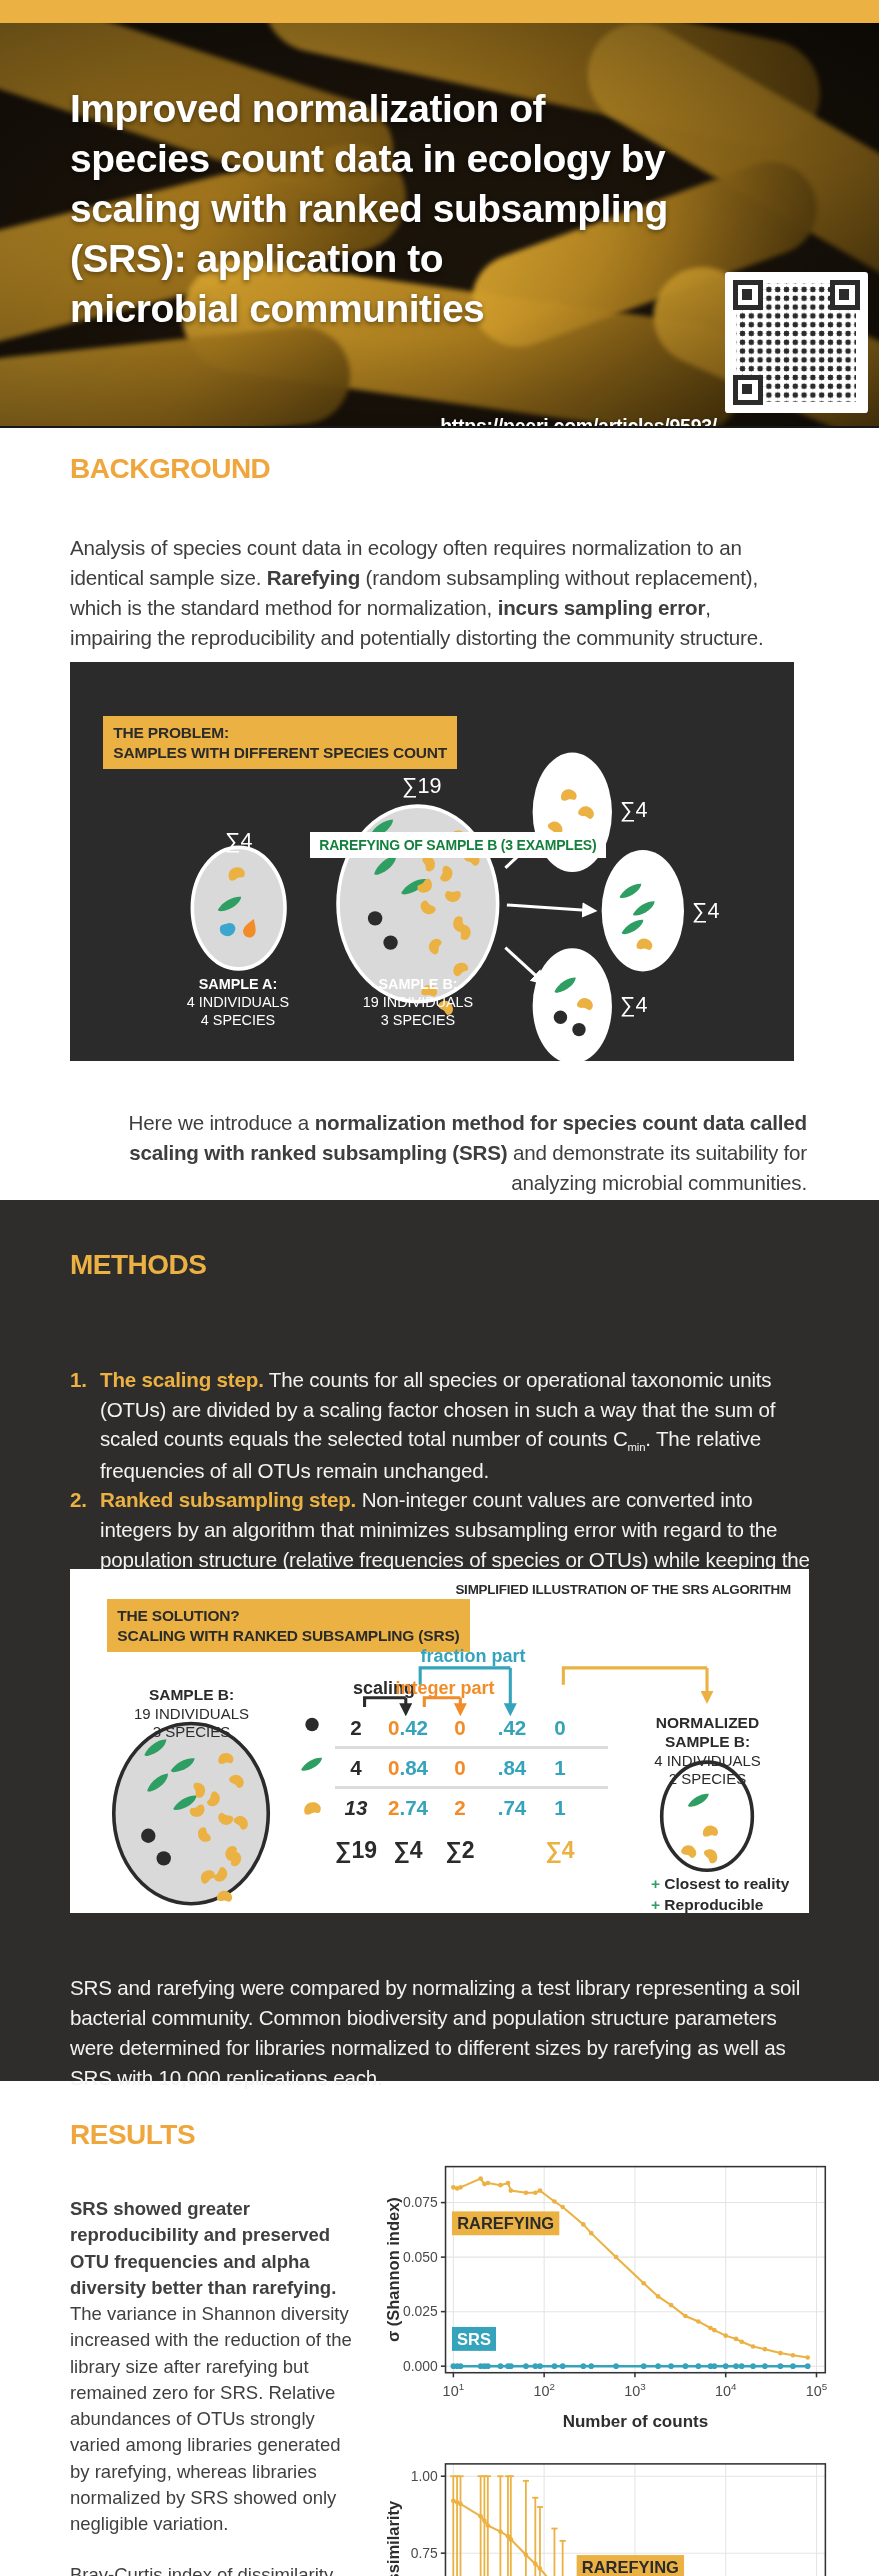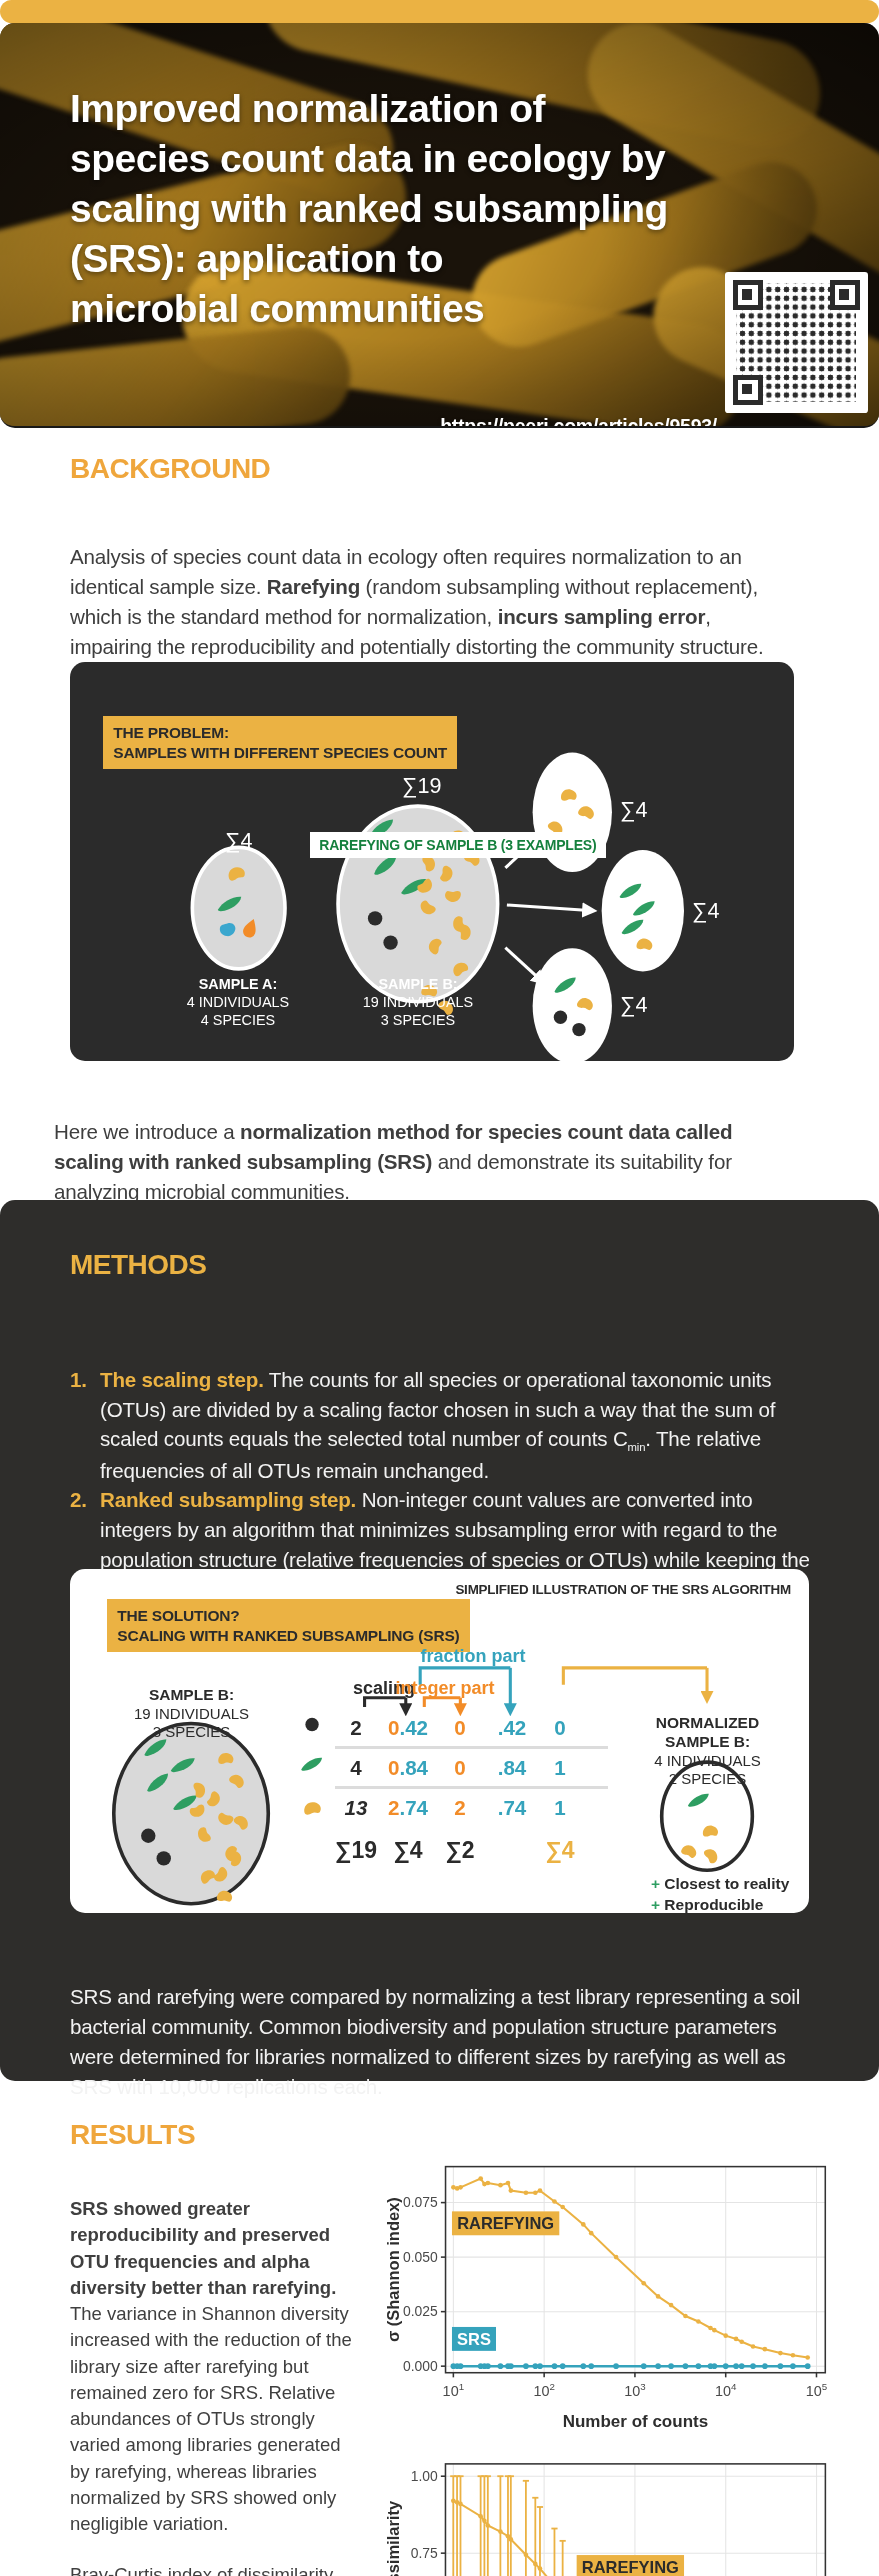--- a/index.html
+++ b/index.html
@@ -2,21 +2,21 @@
 <html style="--gold: #EBB243; --heading-gold: #EFA63C; --teal: #35A3BC; --orange: #F28C28; --green: #2E9E62; --dark: #2B2B2B; --band: #2E2D2B; --body: #3E3E3E; --fgray: #A8A8A8;font-size:8.2px"><head>
 <meta charset="utf-8">
 <style>
   :root{
     --gold:#EBB243; --heading-gold:#EFA63C; --teal:#35A3BC; --orange:#F28C28;
     --green:#2E9E62; --dark:#2B2B2B; --band:#2E2D2B; --body:#3E3E3E; --fgray:#A8A8A8;
   }
   *{margin:0;padding:0;box-sizing:border-box;}
   body{background:#777;font-family:"Liberation Sans",sans-serif;}
   #page{position:relative;width:879px;height:3366px;background:#ffffff;overflow:hidden;margin:0 auto;}
-  .abs{position:absolute;border-radius:15px;}
+  .abs{position:absolute;}
   .b{font-weight:700;}
   .acc{color:var(--gold);font-weight:700;}
   sub{font-size:0.55em;vertical-align:-0.45em;}
 
   
   #topbar{left:0;top:0;width:879px;height:23px;background:var(--gold);}
   #header{left:0;top:23px;width:879px;height:405px;background:#1a130a;overflow:hidden;border-bottom:2.6px solid #181818;}
   .rod{position:absolute;border-radius:103px;filter:blur(2.6px);opacity:.95;
        background:linear-gradient(135deg,#d9a52f 0%,#a87a1d 55%,#5e430e 100%);}
   #header .vignette{position:absolute;inset:0;background:radial-gradient(ellipse at 45% 55%, rgba(0,0,0,0) 30%, rgba(0,0,0,.55) 100%);}
@@ -24,21 +24,21 @@
   #header-url{right:162px;top:392px;color:#fff;font-size:19.6px;font-weight:700;letter-spacing:-0.3px;text-shadow:0 1px 3.1px rgba(0,0,0,.5);}
   #qr-box{right:11.3px;top:249px;width:143px;height:141px;background:#fff;border-radius:3.1px;}
   .qr-dots{position:absolute;left:11.3px;top:11.3px;right:11.3px;bottom:11.3px;
     background-image:radial-gradient(circle,#2B2B2B 2.7px,transparent 3.1px);background-size:8.8px 8.8px;background-position:2.1px 2.1px;}
   .finder{position:absolute;width:30px;height:30px;border:5.7px solid #2B2B2B;background:#fff;}
   .finder::after{content:"";position:absolute;left:4.1px;top:4.1px;width:10.3px;height:10.3px;background:#2B2B2B;}
   #qr-f1{left:8.2px;top:8.2px;} #qr-f2{right:8.2px;top:8.2px;} #qr-f3{left:8.2px;bottom:8.2px;}
 
   
   .sec-heading{font-size:28px;font-weight:700;letter-spacing:-0.5px;color:var(--heading-gold);}
-  .para{font-size:20.6px;line-height:1.45;letter-spacing:-0.2px;color:var(--body);margin-top:9px;}
+  .para{font-size:20.6px;line-height:1.45;letter-spacing:-0.2px;color:var(--body);}
   .para-dark{color:#F2F2F2;}
 
   
   #problem-panel{left:70px;top:662px;width:724px;height:399px;background:var(--dark);}
   .tag-box{position:absolute;background:var(--gold);color:#2B2B2B;font-weight:700;padding:7.2px 10.3px;font-size:15.5px;line-height:1.25;letter-spacing:-0.2px;}
   #rarefy-box{position:absolute;left:240px;top:170px;background:#fff;color:#15803d;font-weight:700;font-size:14px;padding:5.2px 9.3px;letter-spacing:-0.2px;}
   .sum-label{position:absolute;color:#fff;font-size:21.6px;font-weight:400;}
   .sample-label{position:absolute;color:#fff;font-size:14.4px;line-height:1.25;text-align:center;width:134px;}
   .sample-label .b{display:block;}
   #problem-svg,#solution-svg{position:absolute;left:0;top:0;}
@@ -167,21 +167,21 @@
       <span>4 INDIVIDUALS</span><br>
       <span>4 SPECIES</span>
     </div>
     <div class="sample-label" style="left:281px;top:313px;">
       <span class="b">SAMPLE B:</span>
       <span>19 INDIVIDUALS</span><br>
       <span>3 SPECIES</span>
     </div>
   </div>
 
-  <div class="abs para" style="left:54px;top:1108px;width:721px;"><span>Here we introduce a </span><span class="b">normalization method for species count data called scaling with ranked subsampling (SRS)</span><span> and demonstrate its suitability for analyzing microbial communities.</span></div>
+  <div class="abs para" style="left:86px;top:1108px;width:721px;text-align:right;"><span>Here we introduce a </span><span class="b">normalization method for species count data called scaling with ranked subsampling (SRS)</span><span> and demonstrate its suitability for analyzing microbial communities.</span></div>
 
   <div id="methods-band" class="abs"></div>
   <div id="methods-heading" class="abs sec-heading">METHODS</div>
   <div id="methods-steps" class="abs">
     <div class="step">
       <span class="num">1.</span>
       <span><span class="b acc">The scaling step.</span><span> The counts for all species or operational taxonomic units (OTUs) are divided by a scaling factor chosen in such a way that the sum of scaled counts equals the selected total number of counts C</span><sub>min</sub><span>. The relative frequencies of all OTUs remain unchanged.</span></span>
     </div>
     <div class="step">
       <span class="num">2.</span>

